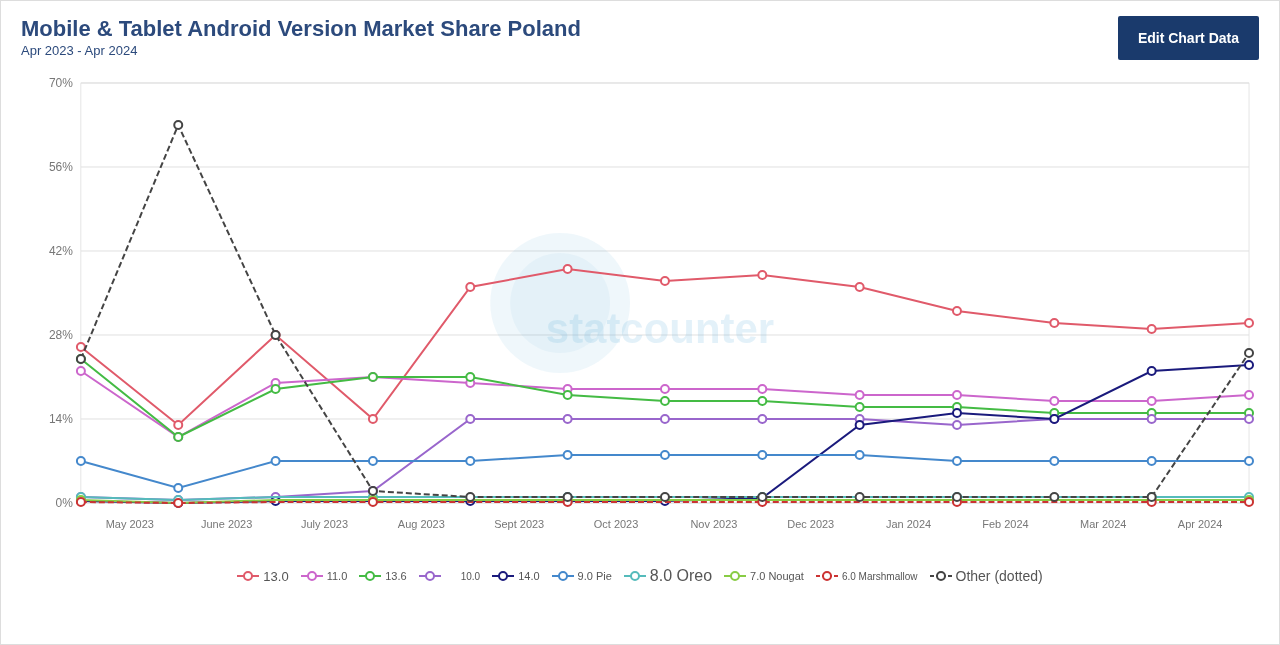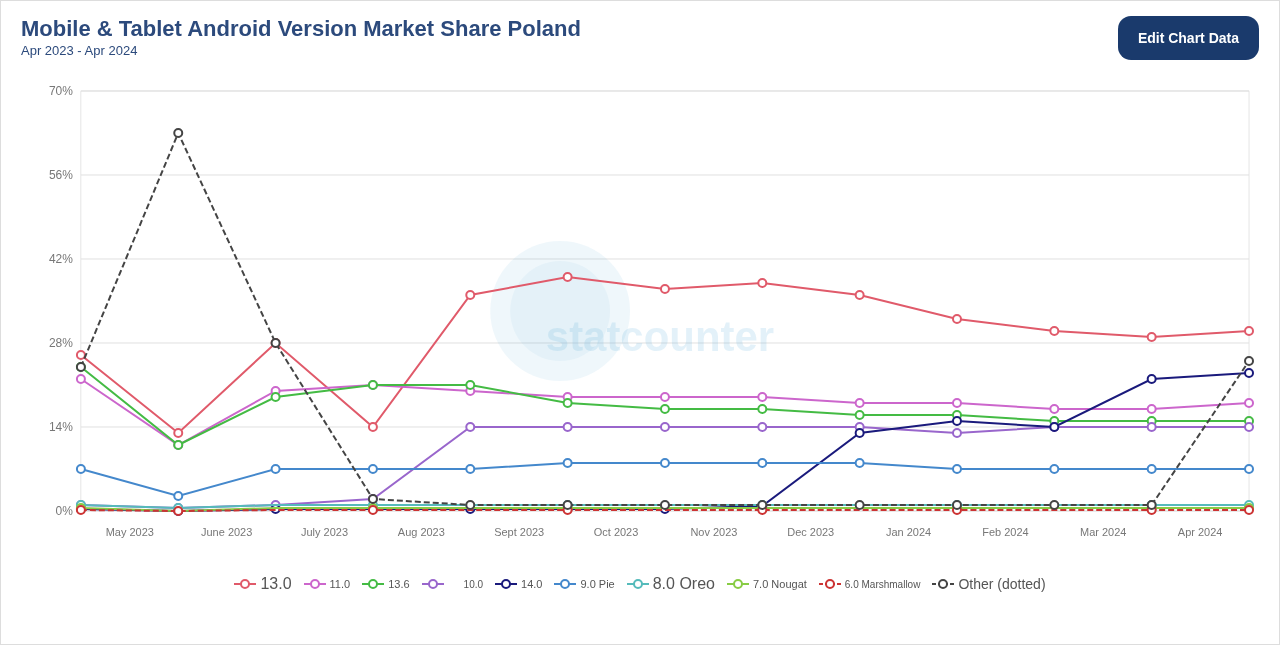--- a/index.html
+++ b/index.html
@@ -37,28 +37,28 @@
       margin-top: 1px;
     }
     .edit-btn {
       background: #1a3a6c;
       color: #fff;
       border: none;
       padding: 14px 20px;
       font-size: 14px;
       font-weight: bold;
       cursor: pointer;
-      border-radius: 13px;
+      border-radius: 2px;
       white-space: nowrap;
     }
     .chart-area {
       position: relative;
       width: 100%;
       height: 490px;
-      margin-top: 21px;
+      margin-top: 13px;
     }
     .chart-svg {
       width: 100%;
       height: 100%;
     }
     .legend {
       display: flex;
       flex-wrap: wrap;
       justify-content: center;
       gap: 4px 12px;
@@ -258,21 +258,21 @@
     </svg>
   </div>
 
   <div class="legend">
 
     <div class="legend-item">
       <svg width="22" height="12" style="overflow:visible">
           <line x1="0" y1="6" x2="22" y2="6" stroke="#e05a6a" stroke-width="2"></line>
           <circle cx="11" cy="6" r="4" fill="white" stroke="#e05a6a" stroke-width="2"></circle>
         </svg>
-      <span style="font-size:16px;color:#555;">13.0</span>
+      <span style="font-size:13px;color:#555;">13.0</span>
     </div>
 
     <div class="legend-item">
       <svg width="22" height="12" style="overflow:visible">
           <line x1="0" y1="6" x2="22" y2="6" stroke="#cc66cc" stroke-width="2"></line>
           <circle cx="11" cy="6" r="4" fill="white" stroke="#cc66cc" stroke-width="2"></circle>
         </svg>
       <span style="font-size:11px;color:#555;text-align:right;">11.0</span>
     </div>
 

